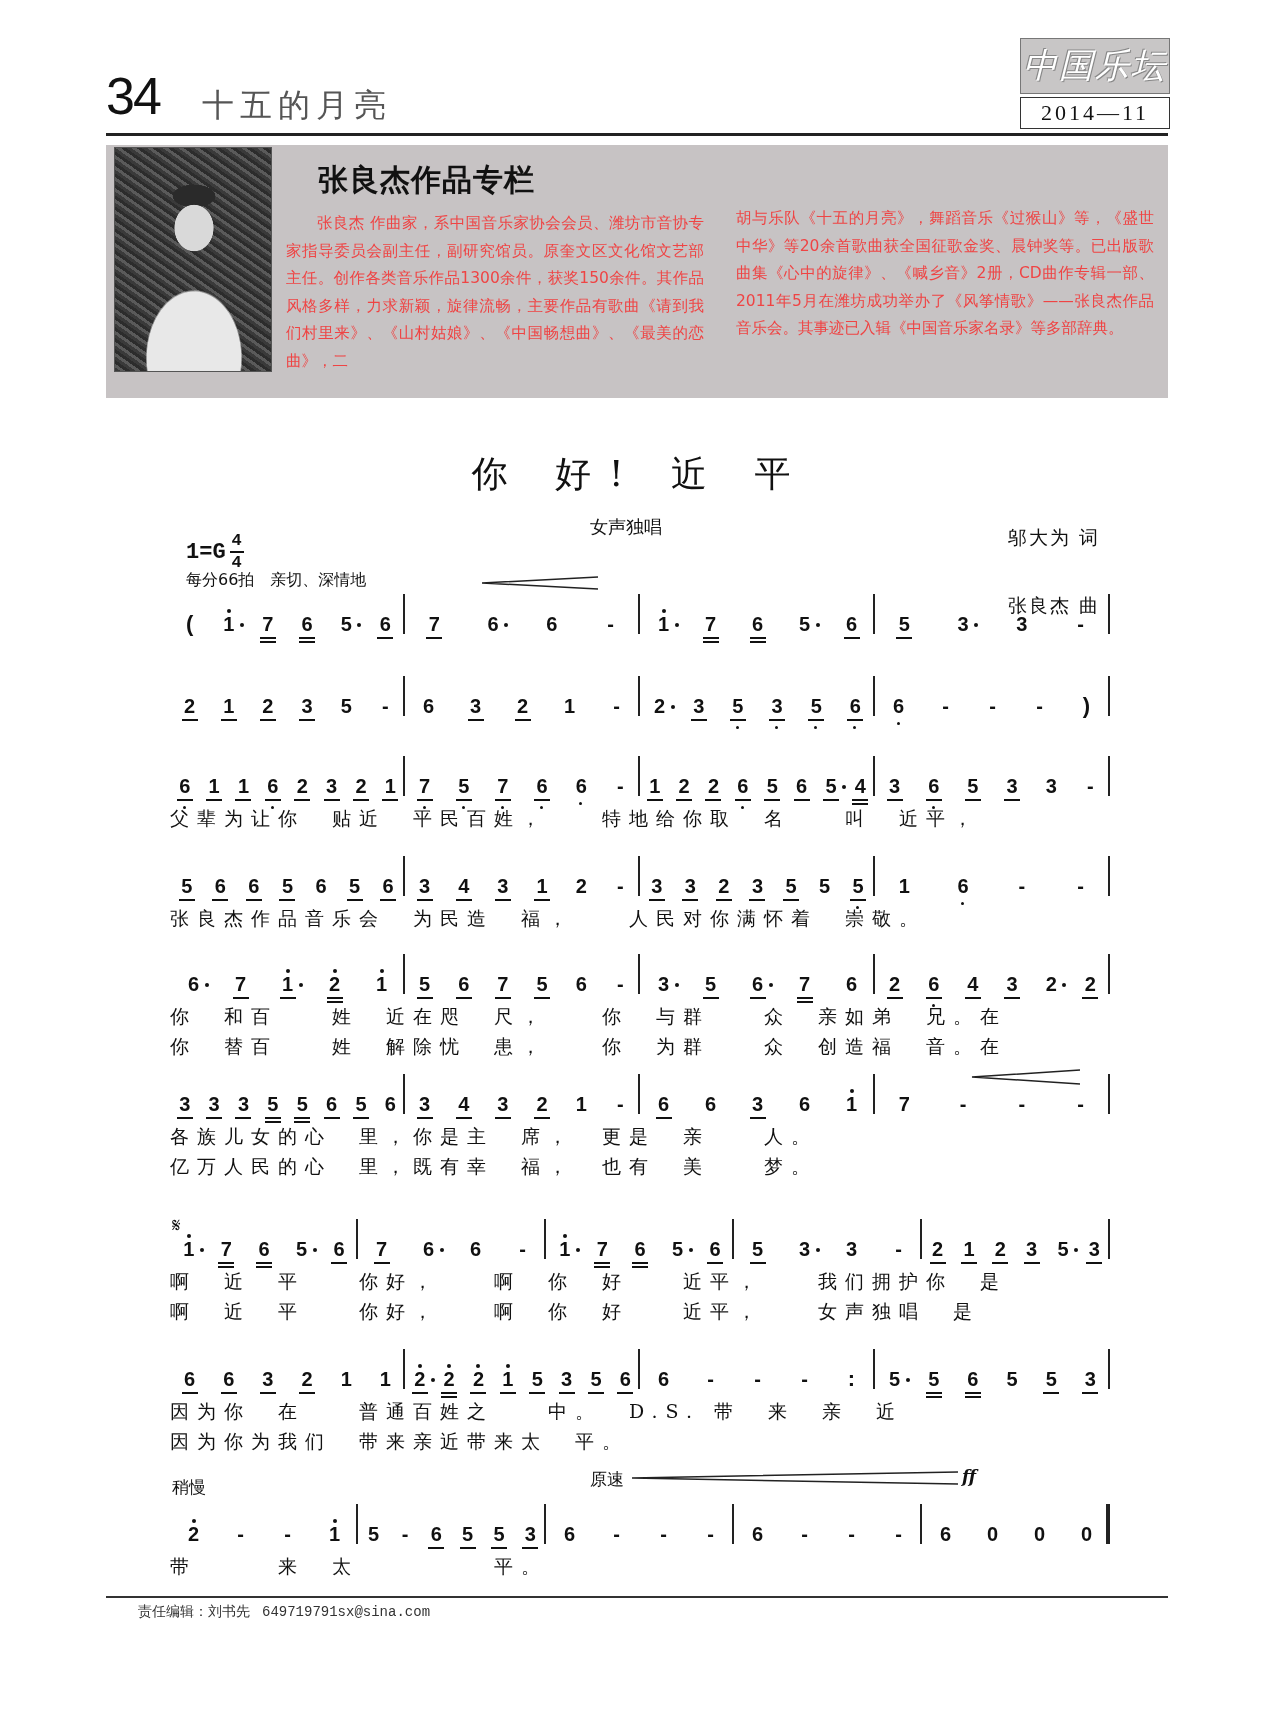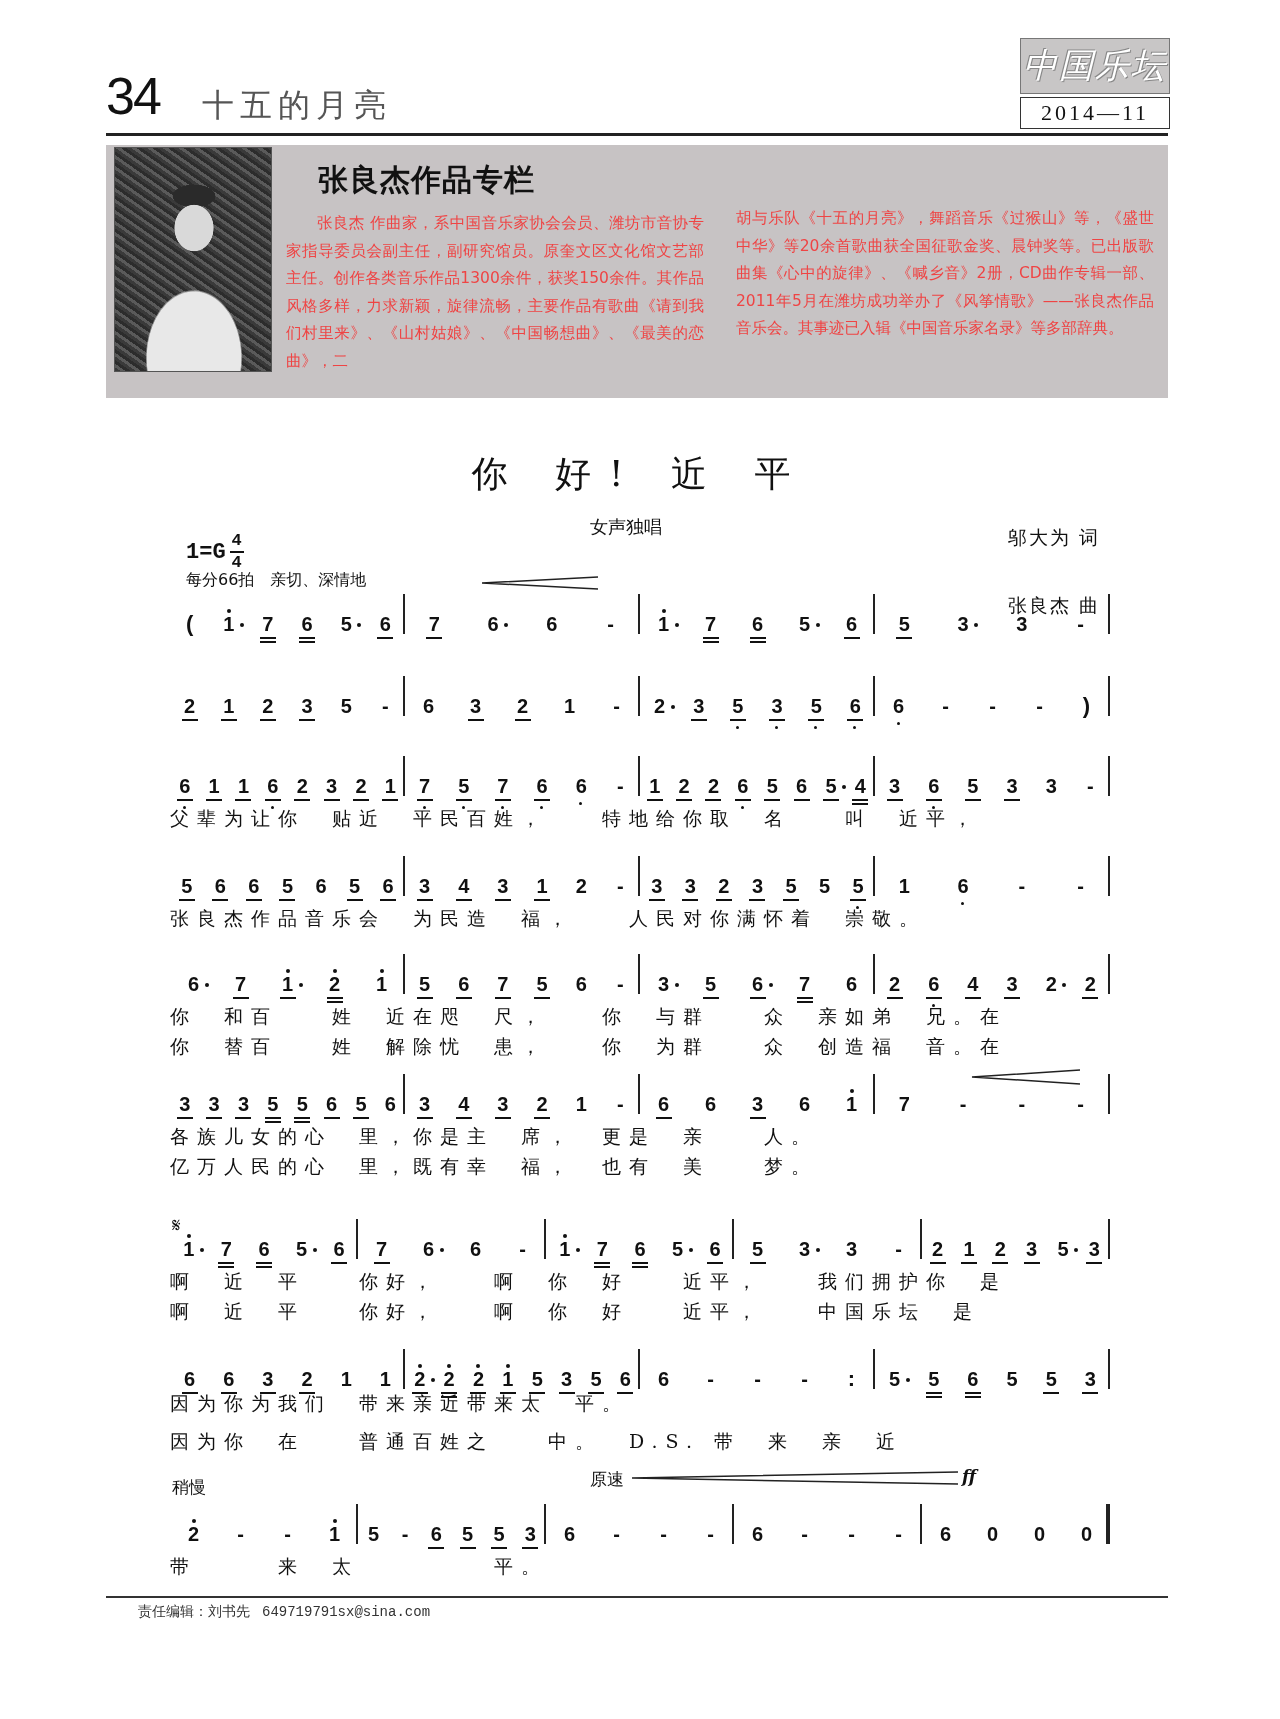--- a/index.html
+++ b/index.html
@@ -368,21 +368,21 @@
           <span class="note">2<i class="dur" style="top: 25px;"></i></span>
           <span class="note">1<i class="dur" style="top: 25px;"></i></span>
           <span class="note">2<i class="dur" style="top: 25px;"></i></span>
           <span class="note">3<i class="dur" style="top: 25px;"></i></span>
           <span class="note">5<i class="aug"></i></span>
           <span class="note">3<i class="dur" style="top: 25px;"></i></span>
           <span class="barline" style="right: 0px;"></span>
         </div>
       </div>
       <div class="lyric-row" style="margin-top: 8px; letter-spacing: 8px;">啊　近　平　　你好，　　啊　你　好　　近平，　　我们拥护你　是</div>
-      <div class="lyric-row" style="margin-top: 0px; letter-spacing: 8px;">啊　近　平　　你好，　　啊　你　好　　近平，　　中国乐坛　是</div>
+      <div class="lyric-row" style="margin-top: 0px; letter-spacing: 8px;">啊　近　平　　你好，　　啊　你　好　　近平，　　女声独唱　是</div>
     </div>
     <div class="system" style="top: 1345px;">
       <div class="staff-row">
         <div class="measure" style="width: 235px;">
           <span class="note">6<i class="dur" style="top: 25px;"></i></span>
           <span class="note">6<i class="dur" style="top: 25px;"></i></span>
           <span class="note">3<i class="dur" style="top: 25px;"></i></span>
           <span class="note">2<i class="dur" style="top: 25px;"></i></span>
           <span class="note">1</span>
           <span class="note">1</span>
@@ -410,22 +410,22 @@
         <div class="measure" style="width: 235px;">
           <span class="note">5<i class="aug"></i></span>
           <span class="note">5<i class="dur" style="top: 25px;"></i><i class="dur" style="top: 29px;"></i></span>
           <span class="note">6<i class="dur" style="top: 25px;"></i><i class="dur" style="top: 29px;"></i></span>
           <span class="note">5</span>
           <span class="note">5<i class="dur" style="top: 25px;"></i></span>
           <span class="note">3<i class="dur" style="top: 25px;"></i></span>
           <span class="barline" style="right: 0px;"></span>
         </div>
       </div>
+      <div class="lyric-row" style="margin-top: 8px; letter-spacing: 8px;">因为你　在　　普通百姓之　　中。　D.S. 带　来　亲　近</div>
       <div class="lyric-row" style="margin-top: 0px; letter-spacing: 8px;">因为你为我们　带来亲近带来太　平。</div>
-      <div class="lyric-row" style="margin-top: 8px; letter-spacing: 8px;">因为你　在　　普通百姓之　　中。　D.S. 带　来　亲　近</div>
     </div>
     <div class="system" style="top: 1500px;">
       <div class="staff-row">
         <div class="measure" style="width: 188px;">
           <span class="note">2<i class="oct-up"></i></span>
           <span class="note">-</span>
           <span class="note">-</span>
           <span class="note">1<i class="oct-up"></i></span>
           <span class="barline" style="right: 0px;"></span>
         </div>

